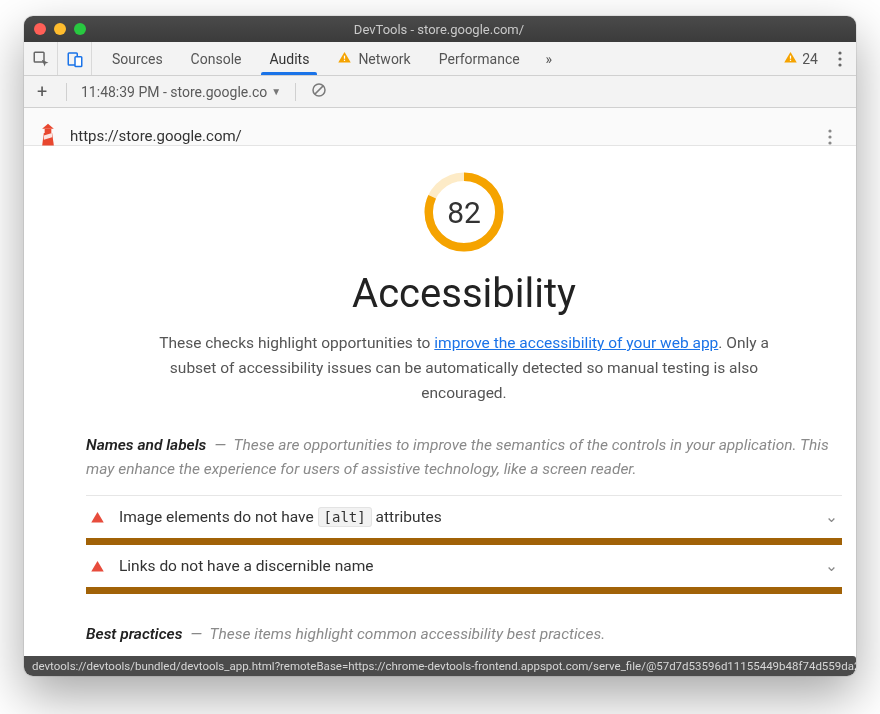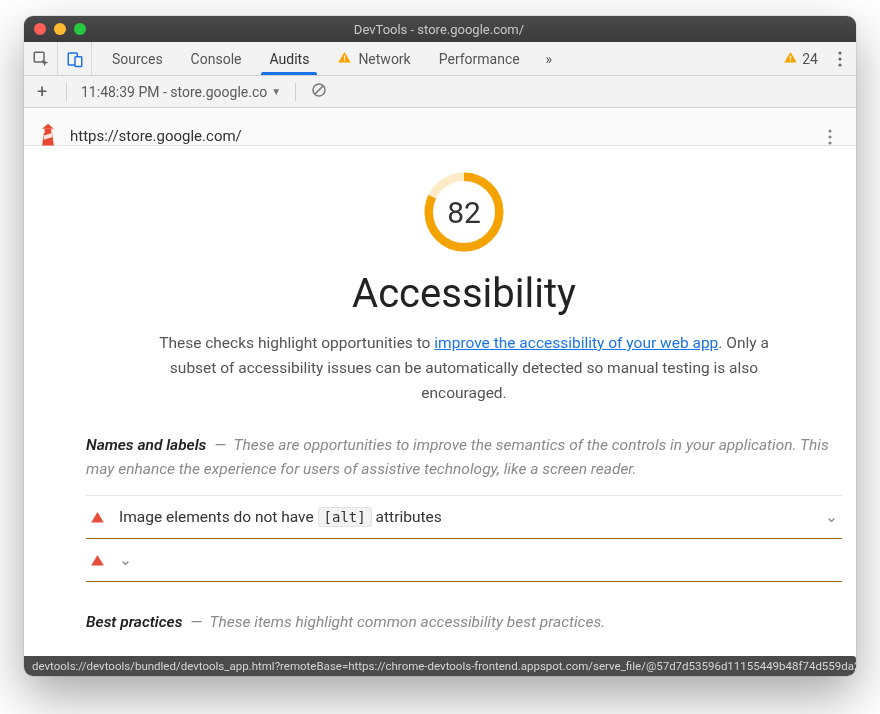--- a/index.html
+++ b/index.html
@@ -107,21 +107,21 @@
   }
   .explain a{color:#1a73e8;text-decoration:underline;text-align:right;}
   .section{padding:0 14px;}
   .section-head{font-size:15.5px;color:#222;margin:10px 0 8px;line-height:1.55;font-style:italic;}
   .section-head .title{font-weight:600;color:#222;}
   .section-head .dash{color:#888;margin:0 4px;}
   .section-head .desc{color:#8a8a8a;font-weight:400;}
   .audit-list{border-top:1px solid #e6e6e6;margin-top:14px;}
   .audit-item{
     display:flex;align-items:center;gap:14px;
-    padding:12px 4px;border-bottom:1px solid #a16207;
+    padding:12px 4px;border-bottom:7px solid #a16207;
     font-size:15.5px;color:#333;
   }
   .audit-item .tri svg{width:15px;height:15px;display:block;}
   .audit-item .label{flex:1;}
   .audit-item code, .section code{
     font-family: ui-monospace, Menlo, Consolas, monospace;
     background:#f2f2f2;border:1px solid #e3e3e3;border-radius:3px;
     padding:1px 5px;font-size:14px;color:#333;
   }
   .audit-item .chev{color:#888;}
@@ -281,20 +281,21 @@
               <span>Image elements do not have </span><code>[alt]</code><span> attributes</span>
             </span>
             <span class="chev">⌄</span>
           </div>
           <div class="audit-item">
             <span class="tri">
                 <svg viewBox="0 0 24 24">
                   <path d="M12 3 L22 20 H2 Z" fill="#e74c3c"></path>
                 </svg>
               </span>
+            <span class="label">Links do not have a discernible name</span>
             <span class="chev">⌄</span>
           </div>
         </div>
       </div>
 
       <div class="section">
         <div class="section-head" style="margin-top:28px">
           <span class="title">Best practices</span>
           <span class="dash">—</span>
           <span class="desc">These items highlight common accessibility best practices.</span>

